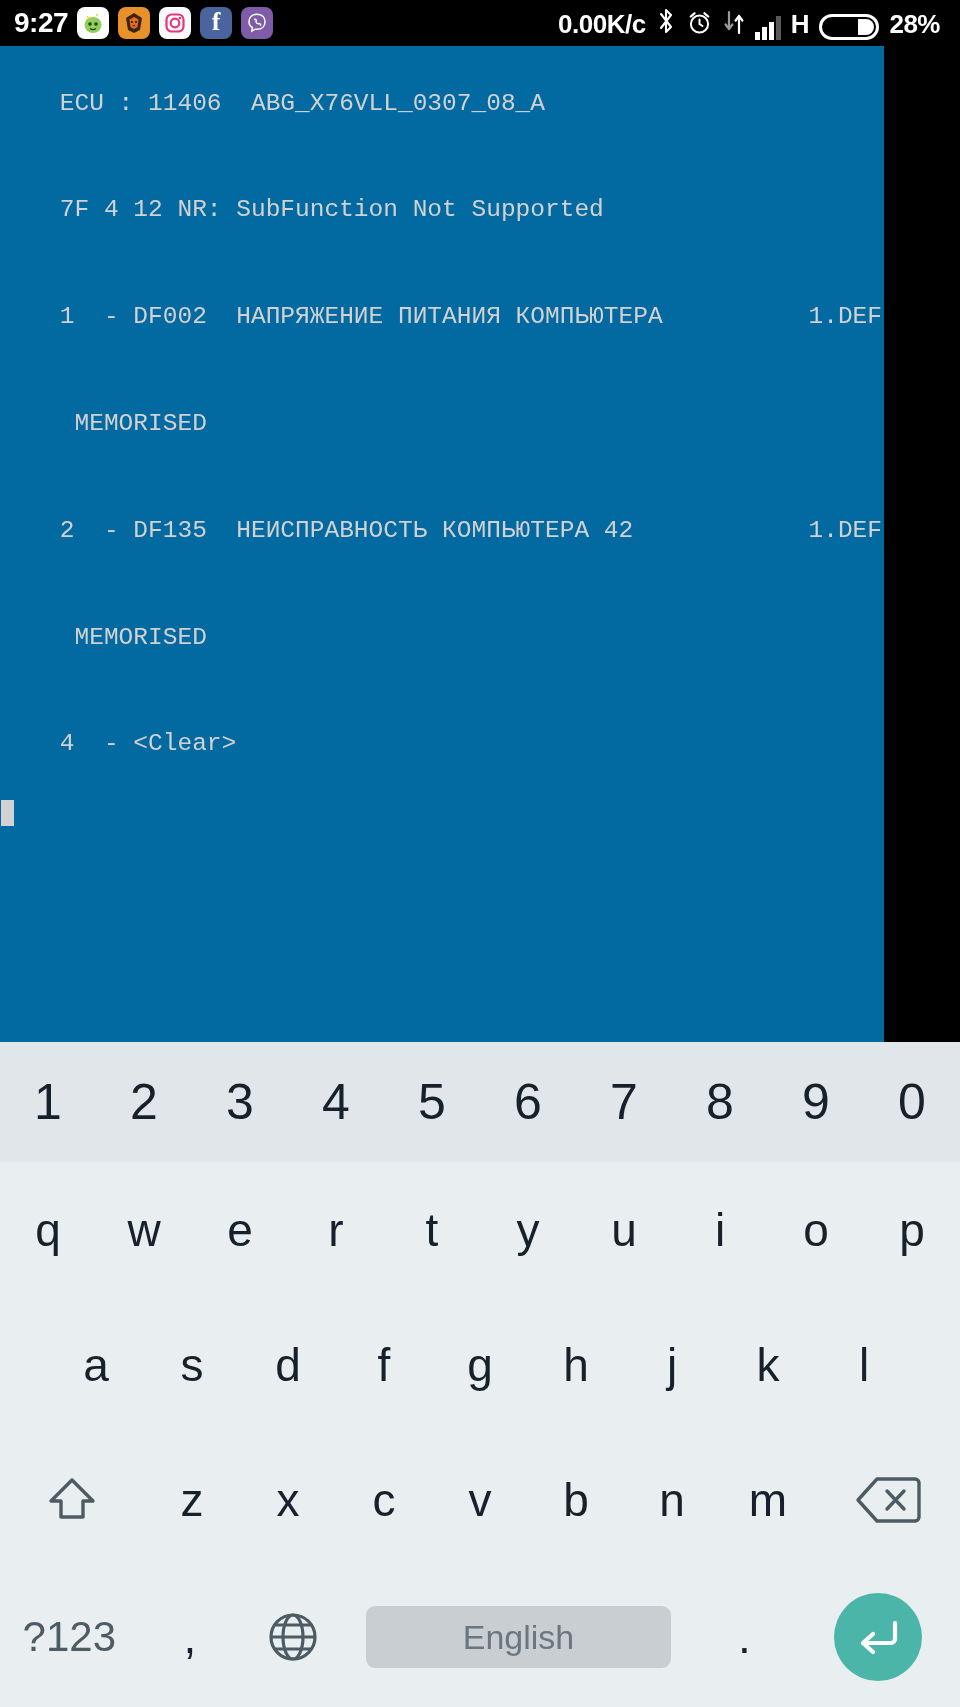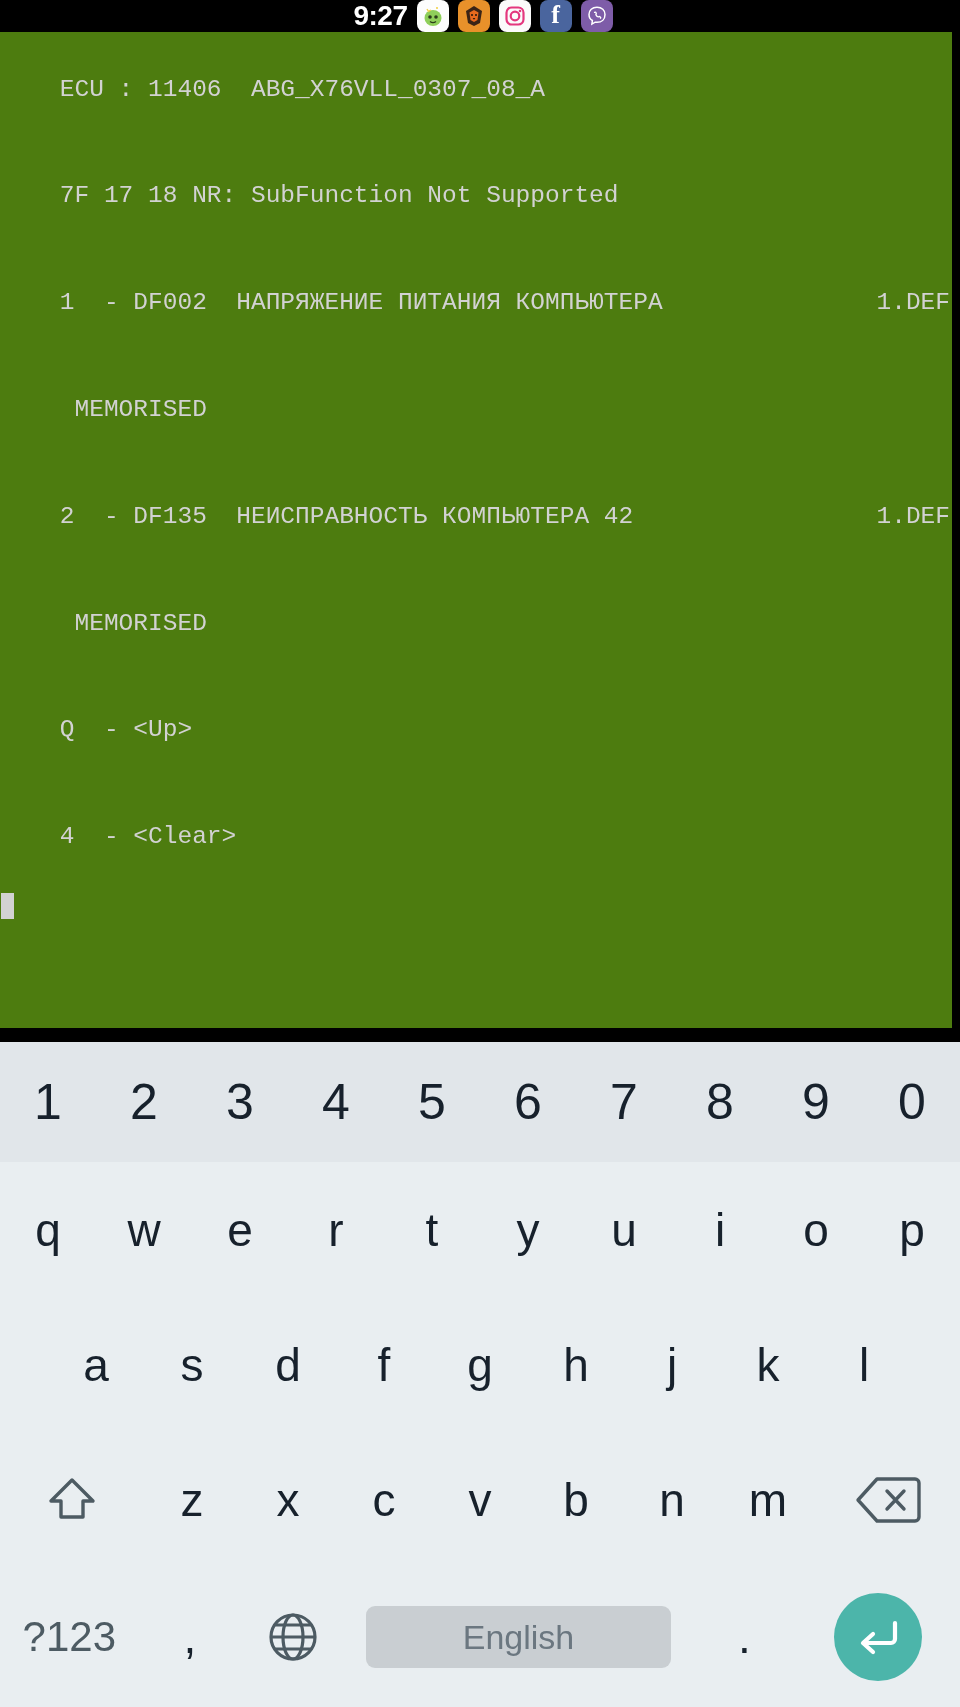--- a/index.html
+++ b/index.html
@@ -7,21 +7,21 @@
   body {
     background:#000;
     font-family:"Liberation Sans", sans-serif;
     overflow:hidden;
     position:relative;
   }
 
   
   .statusbar{
     position:absolute; top:0; left:0; width:952px; height:46px;
-    background:#000; display:flex; align-items:center;flex-direction:column;
+    background:#000; display:flex; align-items:center;
   }
   .sb-left{ display:flex; align-items:center; padding-left:14px; gap:9px; }
   .sb-time{ color:#fff; font-size:28px; font-weight:bold; letter-spacing:-0.5px; }
   .appicon{
     width:32px; height:32px; border-radius:8px;
     display:flex; align-items:center; justify-content:center;
     font-size:19px; font-weight:bold; overflow:hidden; position:relative;
   }
   .ic-kakao{ background:#fdfdfd; }
   .ic-lion{ background:#e8912a; }
@@ -47,22 +47,22 @@
   }
   .bars{ display:flex; align-items:flex-end; gap:2px; height:24px; }
   .bars i{ display:block; width:5px; background:#fff; }
   .bars i:nth-child(1){ height:8px; }
   .bars i:nth-child(2){ height:13px; }
   .bars i:nth-child(3){ height:18px; }
   .bars i:nth-child(4){ height:24px; background:#5a5a5a; }
 
   
   .terminal{
-    position:absolute; top:32px; left:0; width:952px; height:996px;
-    background:#4d7c0f; padding:4px 0 0 0;
+    position:absolute; top:46px; left:0; width:884px; height:996px;
+    background:#0369a1; padding:4px 0 0 0;
   }
   .term-line{
     color:#d2d2d2;
     font-family:"Liberation Mono","DejaVu Sans Mono",monospace;
     font-size:24.5px;
     line-height:35.6px;
     white-space:pre;
     padding-left:1px;
     letter-spacing:0px;
   }
@@ -197,36 +197,33 @@
 
     <span class="sb-pct">28%</span>
   </div>
 </div>
 
 <div class="terminal">
   <div class="term-line">
     <span class="tail"></span><span>ECU : 11406  ABG_X76VLL_0307_08_A</span>
   </div>
   <div class="term-line">
-    <span class="tail"></span><span>7F 17 18 NR: SubFunction Not Supported</span>
+    <span class="tail"></span><span>7F 4 12 NR: SubFunction Not Supported</span>
   </div>
   <div class="term-line">
     <span class="tail">1.DEF</span><span>1  - DF002  НАПРЯЖЕНИЕ ПИТАНИЯ КОМПЬЮТЕРА</span>
   </div>
   <div class="term-line">
     <span class="tail"></span><span> MEMORISED</span>
   </div>
   <div class="term-line">
     <span class="tail">1.DEF</span><span>2  - DF135  НЕИСПРАВНОСТЬ КОМПЬЮТЕРА 42</span>
   </div>
   <div class="term-line">
     <span class="tail"></span><span> MEMORISED</span>
-  </div>
-  <div class="term-line">
-    <span class="tail"></span><span>Q  - &lt;Up&gt;</span>
   </div>
   <div class="term-line">
     <span class="tail"></span><span>4  - &lt;Clear&gt;</span>
   </div>
   <div class="term-line"><span class="cursor"></span></div>
 </div>
 
 <div class="keyboard">
 
   <div class="krow krow-num">

